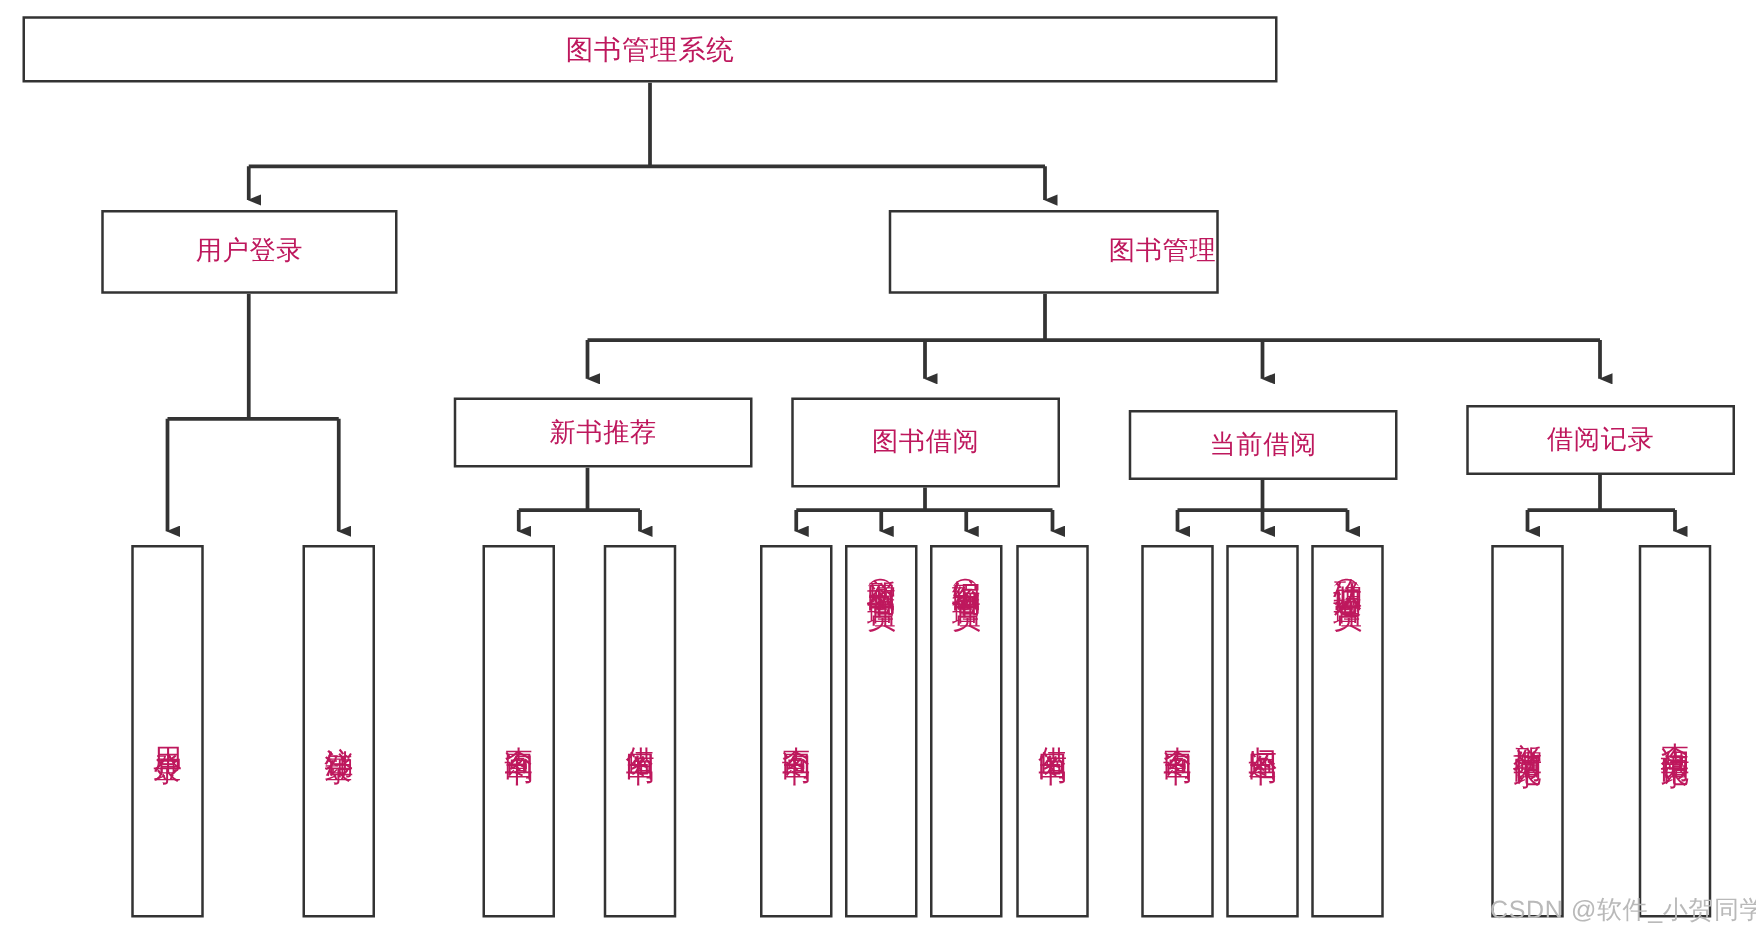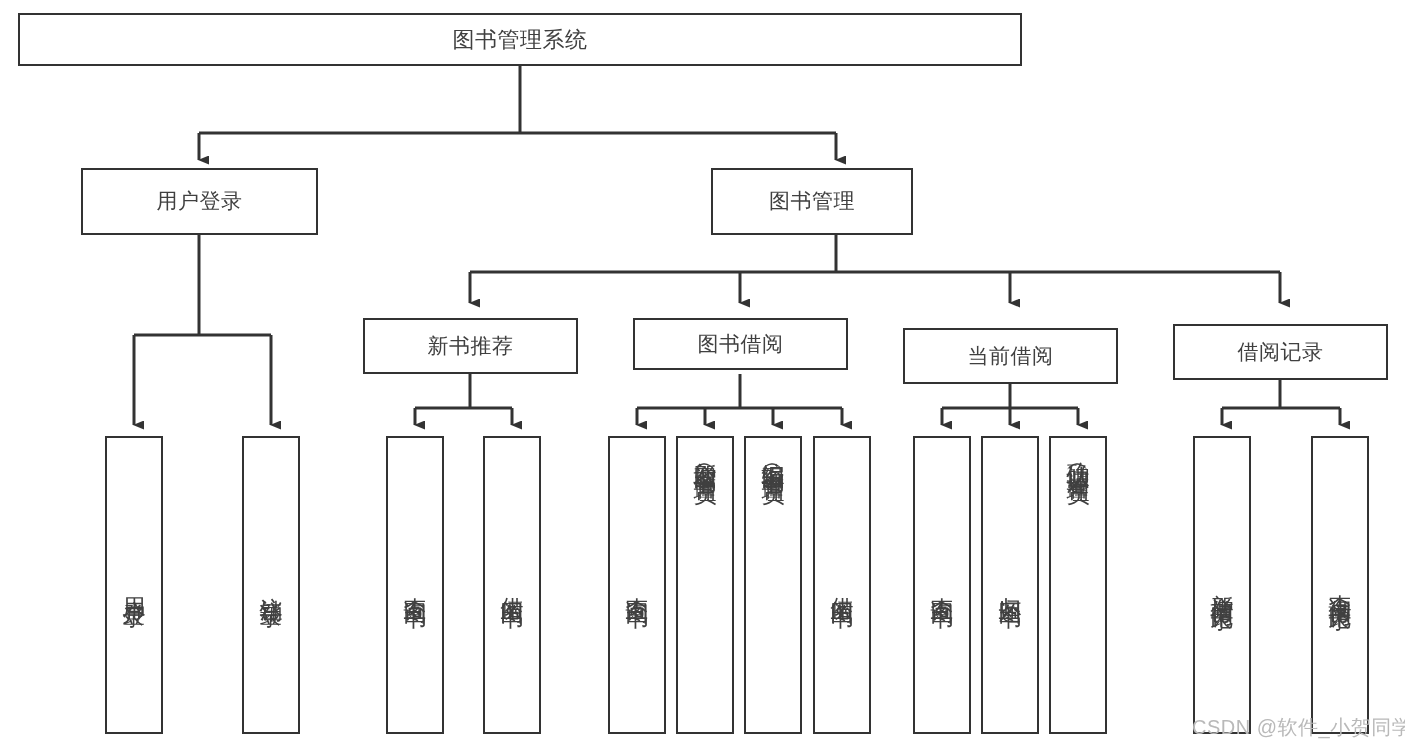--- a/index.html
+++ b/index.html
@@ -33,21 +33,21 @@
     border: 2px solid #333333;
     display: flex;
     align-items: center;
     justify-content: center;
     color: #000000;
   }
   .node-label {
     display: block;
     text-align: center;
     line-height: 1.18;
-    color: #404040;
+    color: #be185d;
     font-weight: 400;
   }
   
   .node.horiz .node-label {
     font-size: 21px;
     letter-spacing: 0.5px;
     white-space: nowrap;
   }
   .node.root .node-label {
     font-size: 22px;
@@ -137,29 +137,29 @@
   </svg>
 
   <div class="node root horiz" style="left:18px; top:13px; width:1004px; height:53px;">
     <span class="node-label">图书管理系统</span>
   </div>
 
   <div class="node horiz" style="left:81px; top:168px; width:237px; height:67px;">
     <span class="node-label">用户登录</span>
   </div>
 
-  <div class="node horiz" style="left:711px; top:168px; width:202px; height:67px;">
+  <div class="node horiz" style="left:711px; top:168px; width:264px; height:67px;justify-content:flex-end;">
     <span class="node-label">图书管理</span>
   </div>
 
-  <div class="node horiz" style="left:363px; top:318px; width:215px; height:56px;font-family:Liberation Serif, serif;">
+  <div class="node horiz" style="left:363px; top:318px; width:239px; height:56px;font-family:Liberation Serif, serif;">
     <span class="node-label">新书推荐</span>
   </div>
 
-  <div class="node horiz" style="left:633px; top:318px; width:215px; height:52px;">
+  <div class="node horiz" style="left:633px; top:318px; width:215px; height:72px;">
     <span class="node-label">图书借阅</span>
   </div>
 
   <div class="node horiz" style="left:903px; top:328px; width:215px; height:56px;">
     <span class="node-label">当前借阅</span>
   </div>
 
   <div class="node horiz" style="left:1173px; top:324px; width:215px; height:56px;">
     <span class="node-label">借阅记录</span>
   </div>

